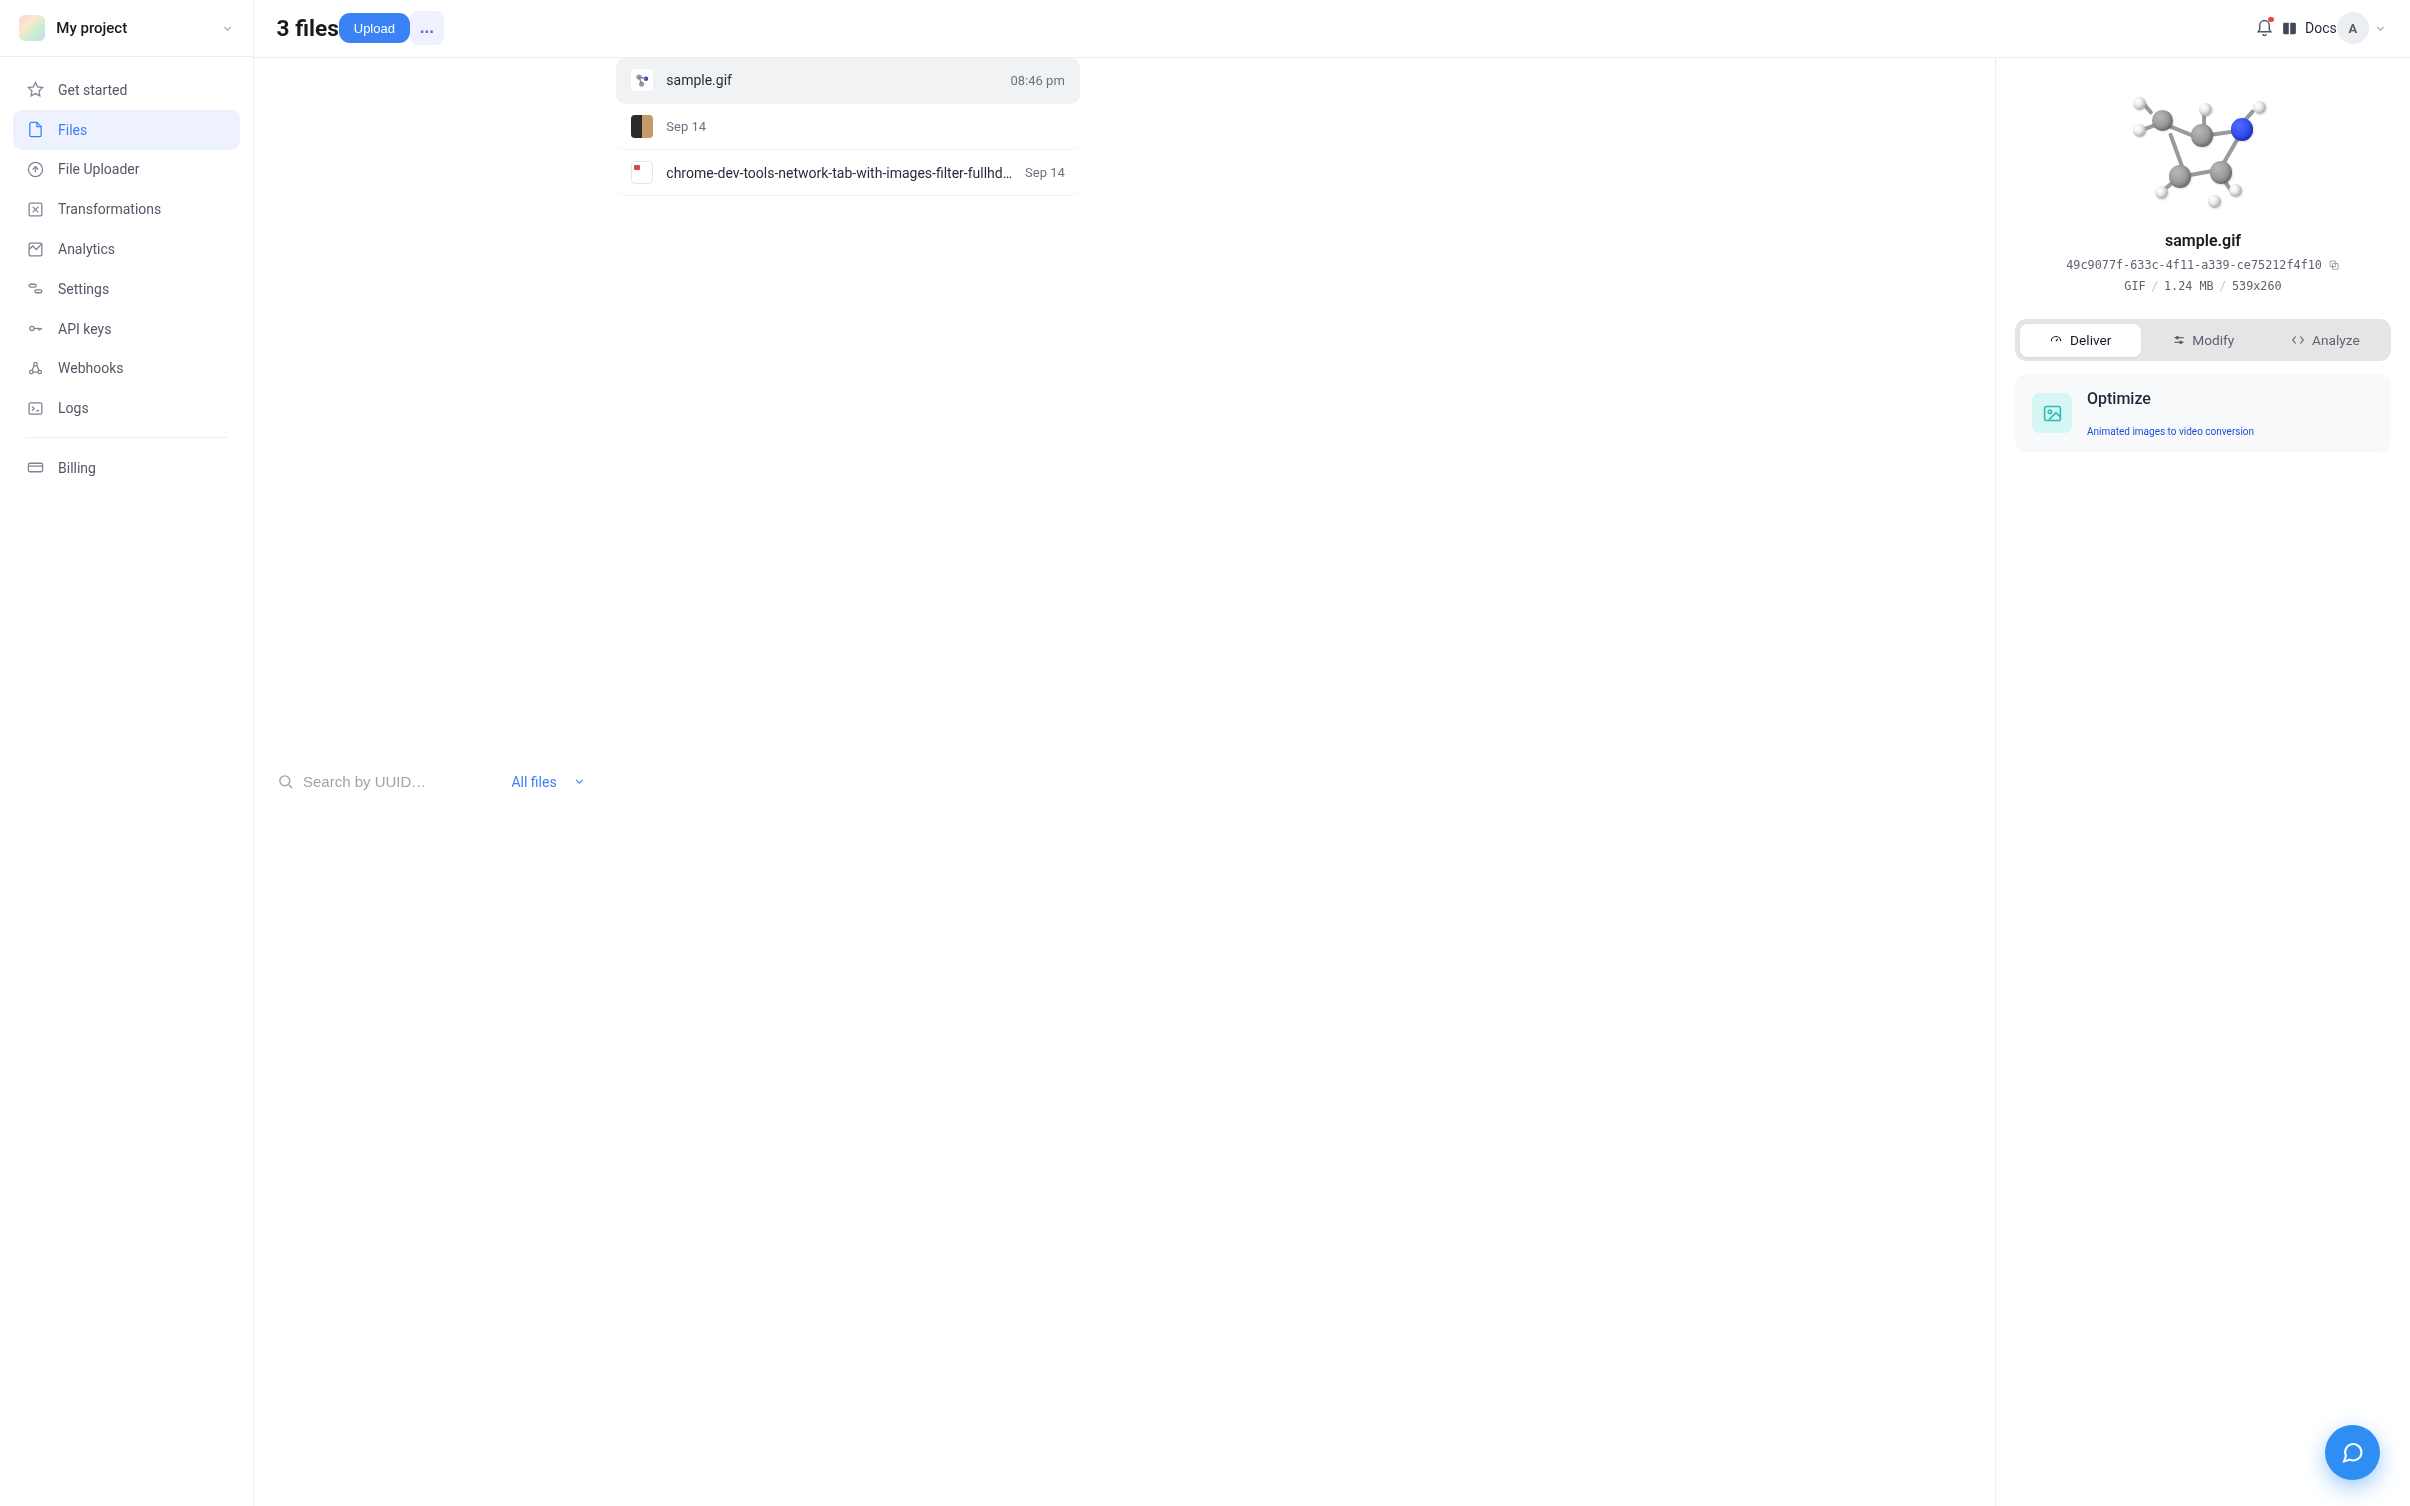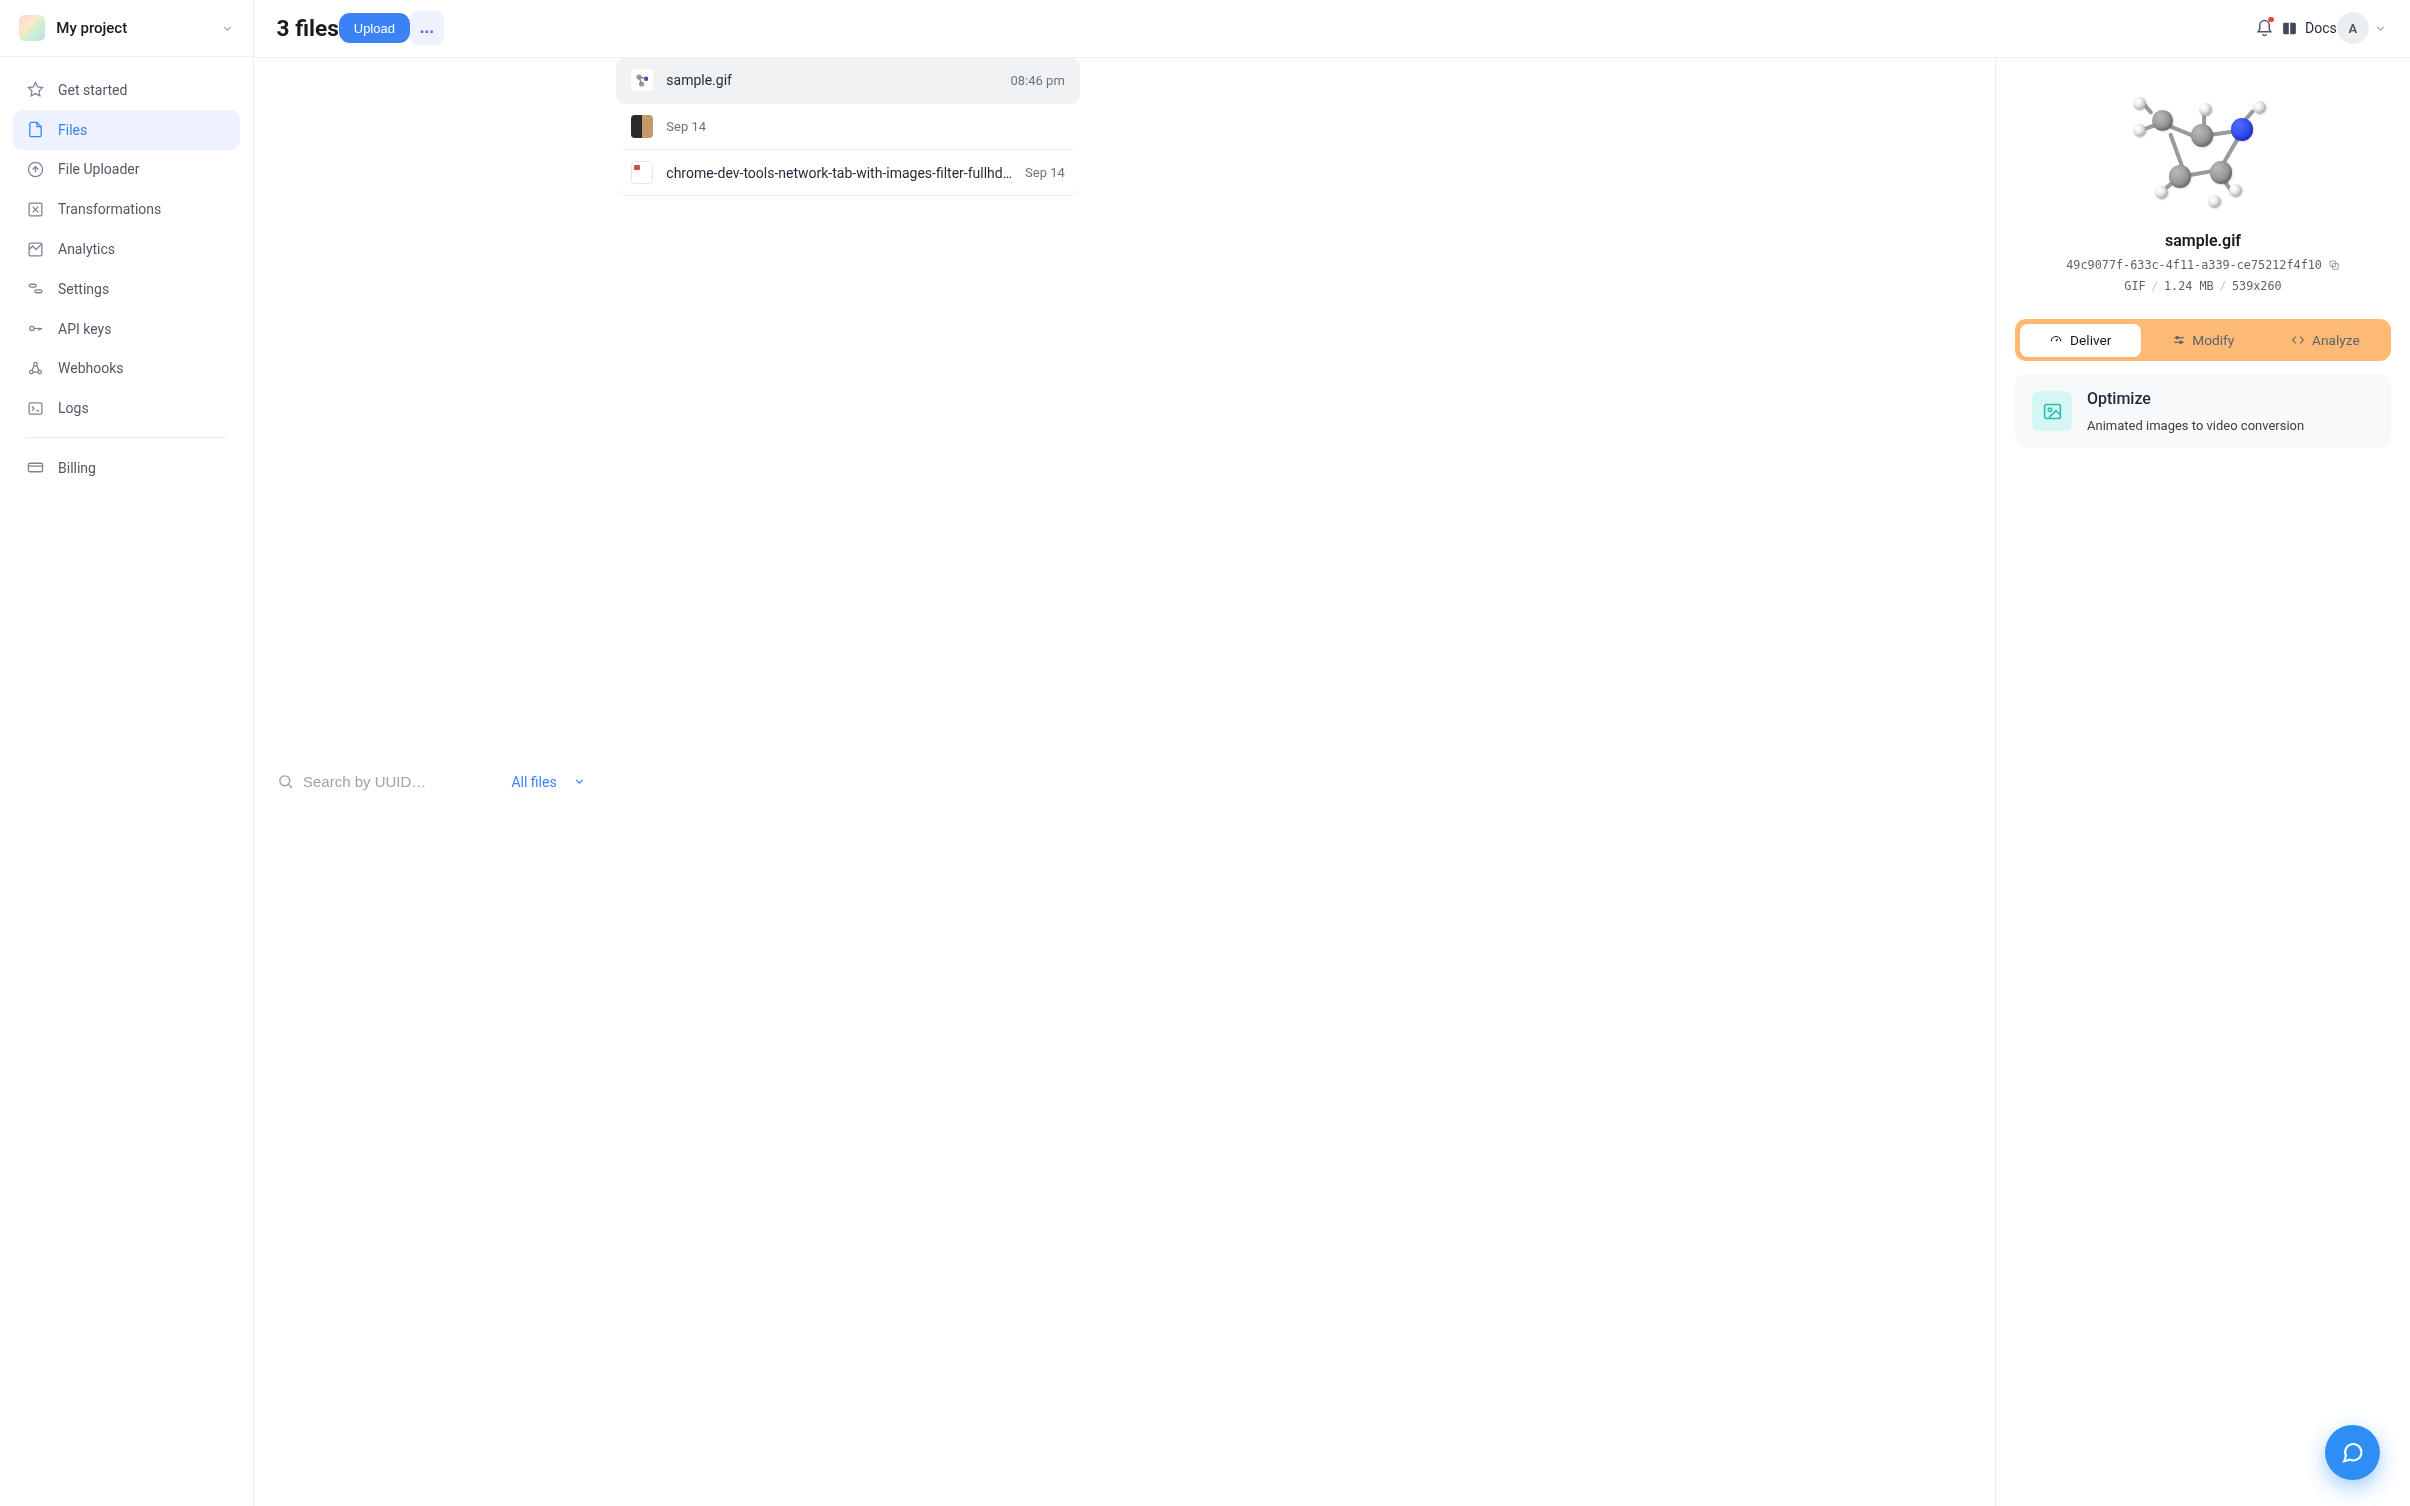--- a/index.html
+++ b/index.html
@@ -53,36 +53,36 @@
 
 .detail { width: 414px; padding: 19px 19px 22.6px 19px; overflow-y: auto; background: #fff; }
 .preview { display: flex; align-items: center; justify-content: center; padding: 7.5px 0 15px 0; }
 .preview-img { width: 179px; height: 132px; position: relative; }
 .filename-h { text-align: center; font-size: 16px; font-weight: 600; margin-bottom: 7.5px; }
 .uuid-row { text-align: center; font-family: ui-monospace,SFMono-Regular,Menlo,monospace; font-size: 11.8px; color: #5b6270; display: flex; align-items: center; justify-content: center; gap: 5.6px; }
 .copy-icon { color: #9ca3af; cursor: pointer; }
 .meta-row { text-align: center; font-family: ui-monospace,SFMono-Regular,Menlo,monospace; font-size: 11.8px; color: #5b6270; margin-top: 7.5px; }
 .meta-sep { color: #c4c8d0; margin: 0 5.6px; }
 
-.tabs { display: flex; background: #fdba74; border-radius: 11.3px; padding: 4.7px; margin-top: 26px; gap: 1px; }
+.tabs { display: flex; background: #e5e5e5; border-radius: 11.3px; padding: 4.7px; margin-top: 26px; gap: 1px; }
 .tab { flex: 1; text-align: center; padding: 8.5px 7.5px; border-radius: 7.5px; color: #5b6270; font-size: 13.7px; cursor: pointer; display: inline-flex; align-items: center; justify-content: center; gap: 6.6px; }
 .tab.active { background: #fff; color: #111827; box-shadow: 0 0.9px 1.9px rgba(0,0,0,0.05); }
 
 .panel { background: #f8f9fb; border-radius: 11.3px; padding: 19px; margin-top: 15px; }
 .panel-title { font-size: 15px; font-weight: 600; color: #222838; margin-bottom: 17px; }
 .url-block { font-family: ui-monospace,SFMono-Regular,Menlo,monospace; font-size: 12.2px; line-height: 1.8; word-break: break-all; border-top: 0.9px solid #e7e9ee; padding-top: 15px; }
 .url-host { color: #9aa2b1; }
 .url-uuid { color: #3b82f6; }
 .url-slash { color: #9aa2b1; }
 .copy-btn { display: block; width: 100%; margin-top: 17px; background: #fff; border: none; border-radius: 7.5px; padding: 10.4px; font-size: 14px; color: #222838; cursor: pointer; }
 
 .promo { display: flex; align-items: center; gap: 15px; background: #f8f9fb; border-radius: 11.3px; padding: 15px 17px; margin-top: 13px; }
 .promo-icon { width: 40px; height: 40px; border-radius: 7.5px; background: #d5f6f3; color: #28bdb5; display: inline-flex; align-items: center; justify-content: center; }
 .promo-title { font-size: 16px; color: #1f2937; font-weight: 500; }
-.promo-sub { font-size: 13px; color: #404040; margin-top: 10px; }
+.promo-sub { font-size: 10px; color: #1d4ed8; margin-top: 18px; }
 
 .fab { position: fixed; right: 30px; bottom: 26px; width: 55px; height: 55px; border-radius: 50%; background: #2f8ef4; color: #fff; display: flex; align-items: center; justify-content: center; box-shadow: 0 7.5px 21px rgba(47,142,244,0.45); cursor: pointer; }
 
 svg { display: block; }
 
 
 .atom { position: absolute; border-radius: 50%; box-shadow: inset -1.9px -1.9px 3.8px rgba(0,0,0,0.25), 0.9px 0.9px 1.9px rgba(0,0,0,0.15); }
 .atom.c { background: radial-gradient(circle at 35% 30%, #b8b8b8, #7a7a7a); }
 .atom.h { background: radial-gradient(circle at 35% 30%, #ffffff, #d8d8d8); }
 .atom.n { background: radial-gradient(circle at 35% 30%, #4e6bff, #1b2fe0); }

